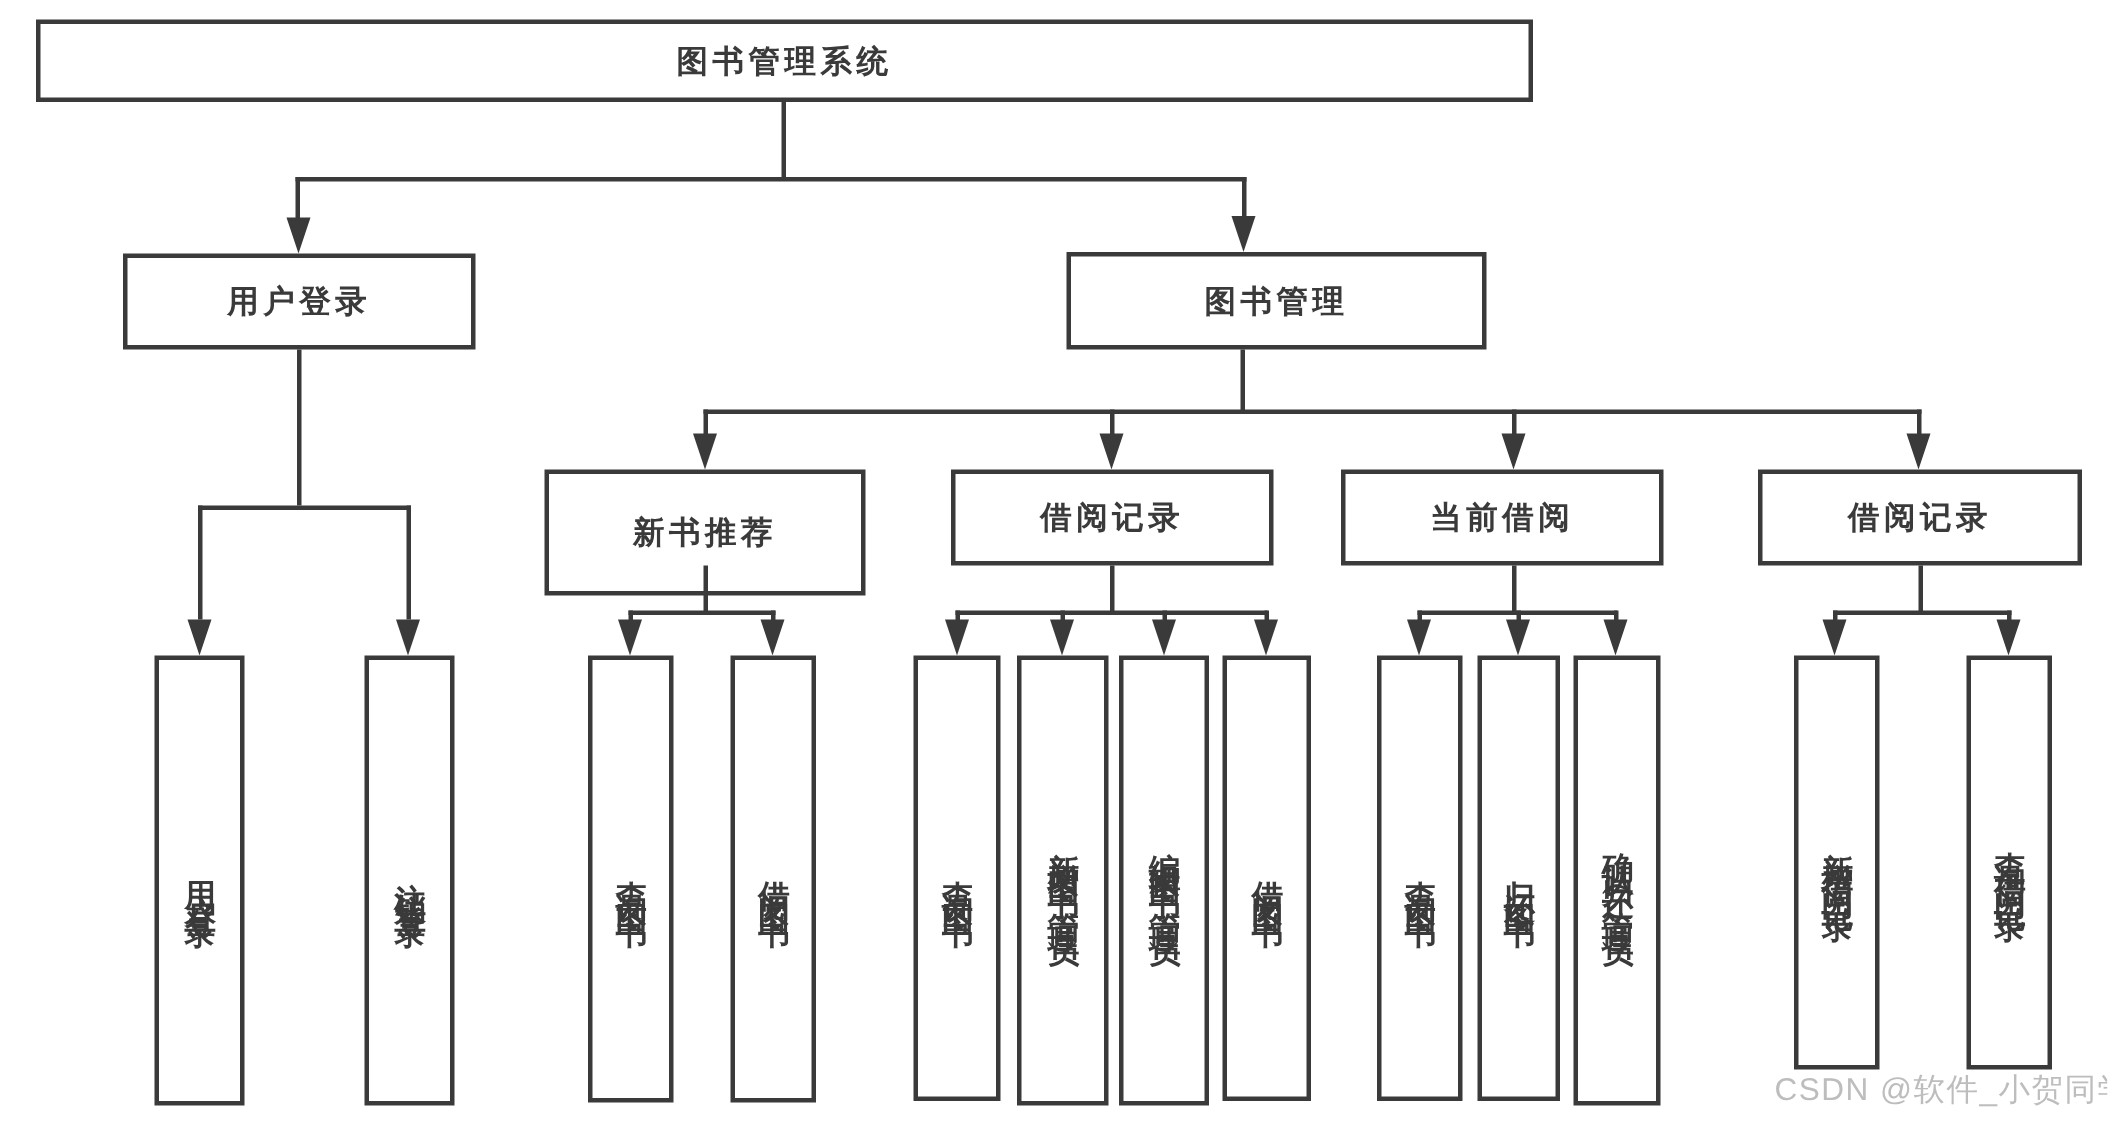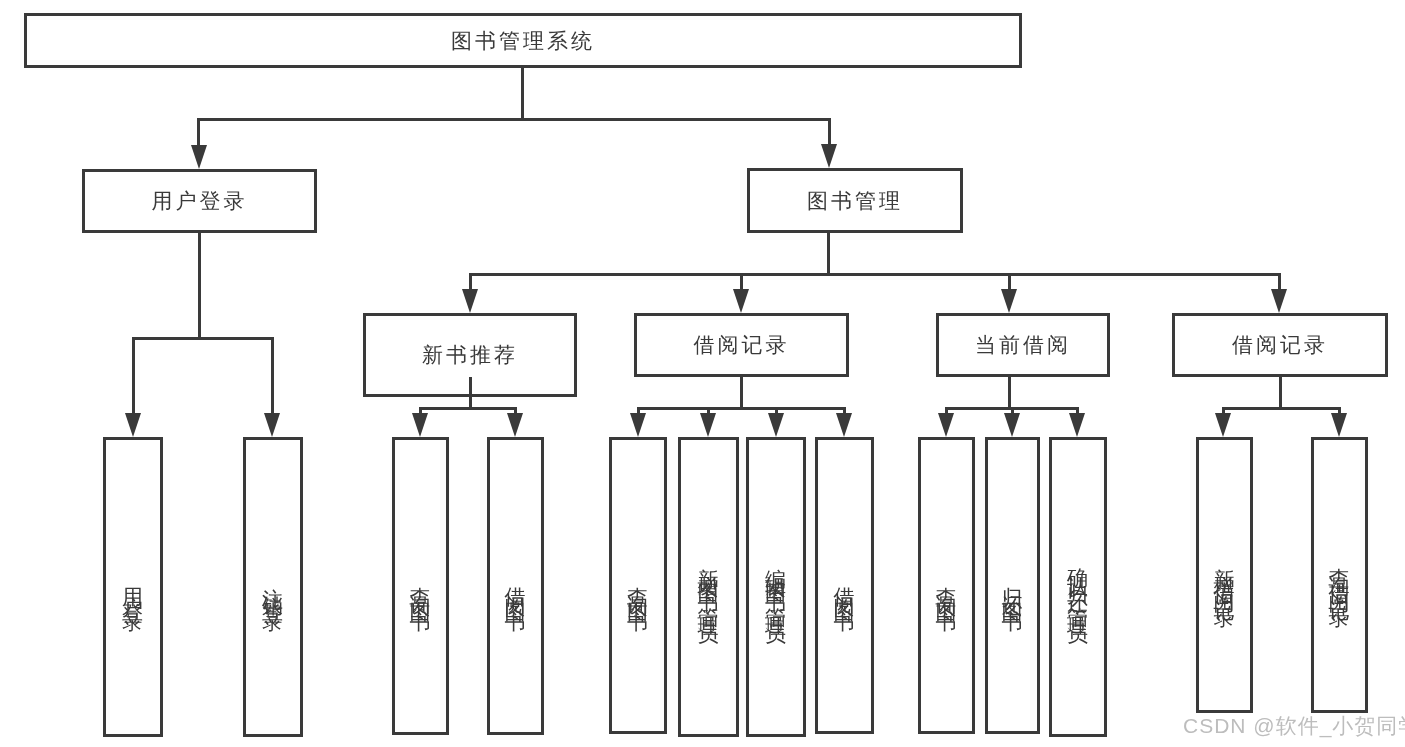--- a/index.html
+++ b/index.html
@@ -15,21 +15,21 @@
     background:var(--background);
     overflow:hidden;
     font-family:"Liberation Sans","DejaVu Sans",sans-serif;
     color:var(--text);
   }
   .box{
     position:absolute;
     box-sizing:border-box;
     border:3px solid var(--line);
     background:#ffffff;
-    display:flex;align-items:center;justify-content:center;
+    display:flex;align-items:center;justify-content:center;font-weight:bold;
   }
   .box.h span{
     font-size:21px;letter-spacing:3px;color:var(--text);white-space:nowrap;
   }
   .box.v span{
     writing-mode:vertical-rl;
     text-orientation:mixed;
     font-size:21px;
     letter-spacing:8px;
     color:var(--text);
@@ -64,21 +64,21 @@
   <div class="vline" style="left:521px;top:68px;height:50px"></div>
   <div class="hline" style="left:197px;top:118px;width:634px"></div>
   <div class="vline" style="left:197px;top:118px;height:29px"></div>
   <div class="arrow" style="left:191px;top:145px"></div>
   <div class="vline" style="left:828px;top:118px;height:27px"></div>
   <div class="arrow" style="left:821px;top:144px"></div>
 
   <div class="box h" style="left:82px;top:169px;width:235px;height:64px">
     <span>用户登录</span>
   </div>
-  <div class="box h" style="left:747px;top:168px;width:216px;height:65px">
+  <div class="box h" style="left:711px;top:168px;width:280px;height:65px">
     <span>图书管理</span>
   </div>
 
   <div class="vline" style="left:198px;top:233px;height:104px"></div>
   <div class="hline" style="left:132px;top:337px;width:142px"></div>
   <div class="vline" style="left:132px;top:337px;height:76px"></div>
   <div class="arrow" style="left:125px;top:413px"></div>
   <div class="vline" style="left:271px;top:337px;height:76px"></div>
   <div class="arrow" style="left:264px;top:413px"></div>
 
@@ -92,21 +92,21 @@
   <div class="arrow" style="left:1001px;top:289px"></div>
   <div class="vline" style="left:1278px;top:273px;height:18px"></div>
   <div class="arrow" style="left:1271px;top:289px"></div>
 
   <div class="box h" style="left:363px;top:313px;width:214px;height:84px">
     <span>新书推荐</span>
   </div>
   <div class="box h" style="left:634px;top:313px;width:215px;height:64px">
     <span>借阅记录</span>
   </div>
-  <div class="box h" style="left:936px;top:313px;width:174px;height:64px">
+  <div class="box h" style="left:894px;top:313px;width:215px;height:64px">
     <span>当前借阅</span>
   </div>
   <div class="box h" style="left:1172px;top:313px;width:216px;height:64px">
     <span>借阅记录</span>
   </div>
 
   <div class="vline" style="left:469px;top:377px;height:33px"></div>
   <div class="hline" style="left:419px;top:407px;width:98px"></div>
   <div class="vline" style="left:419px;top:407px;height:8px"></div>
   <div class="arrow" style="left:412px;top:413px"></div>

